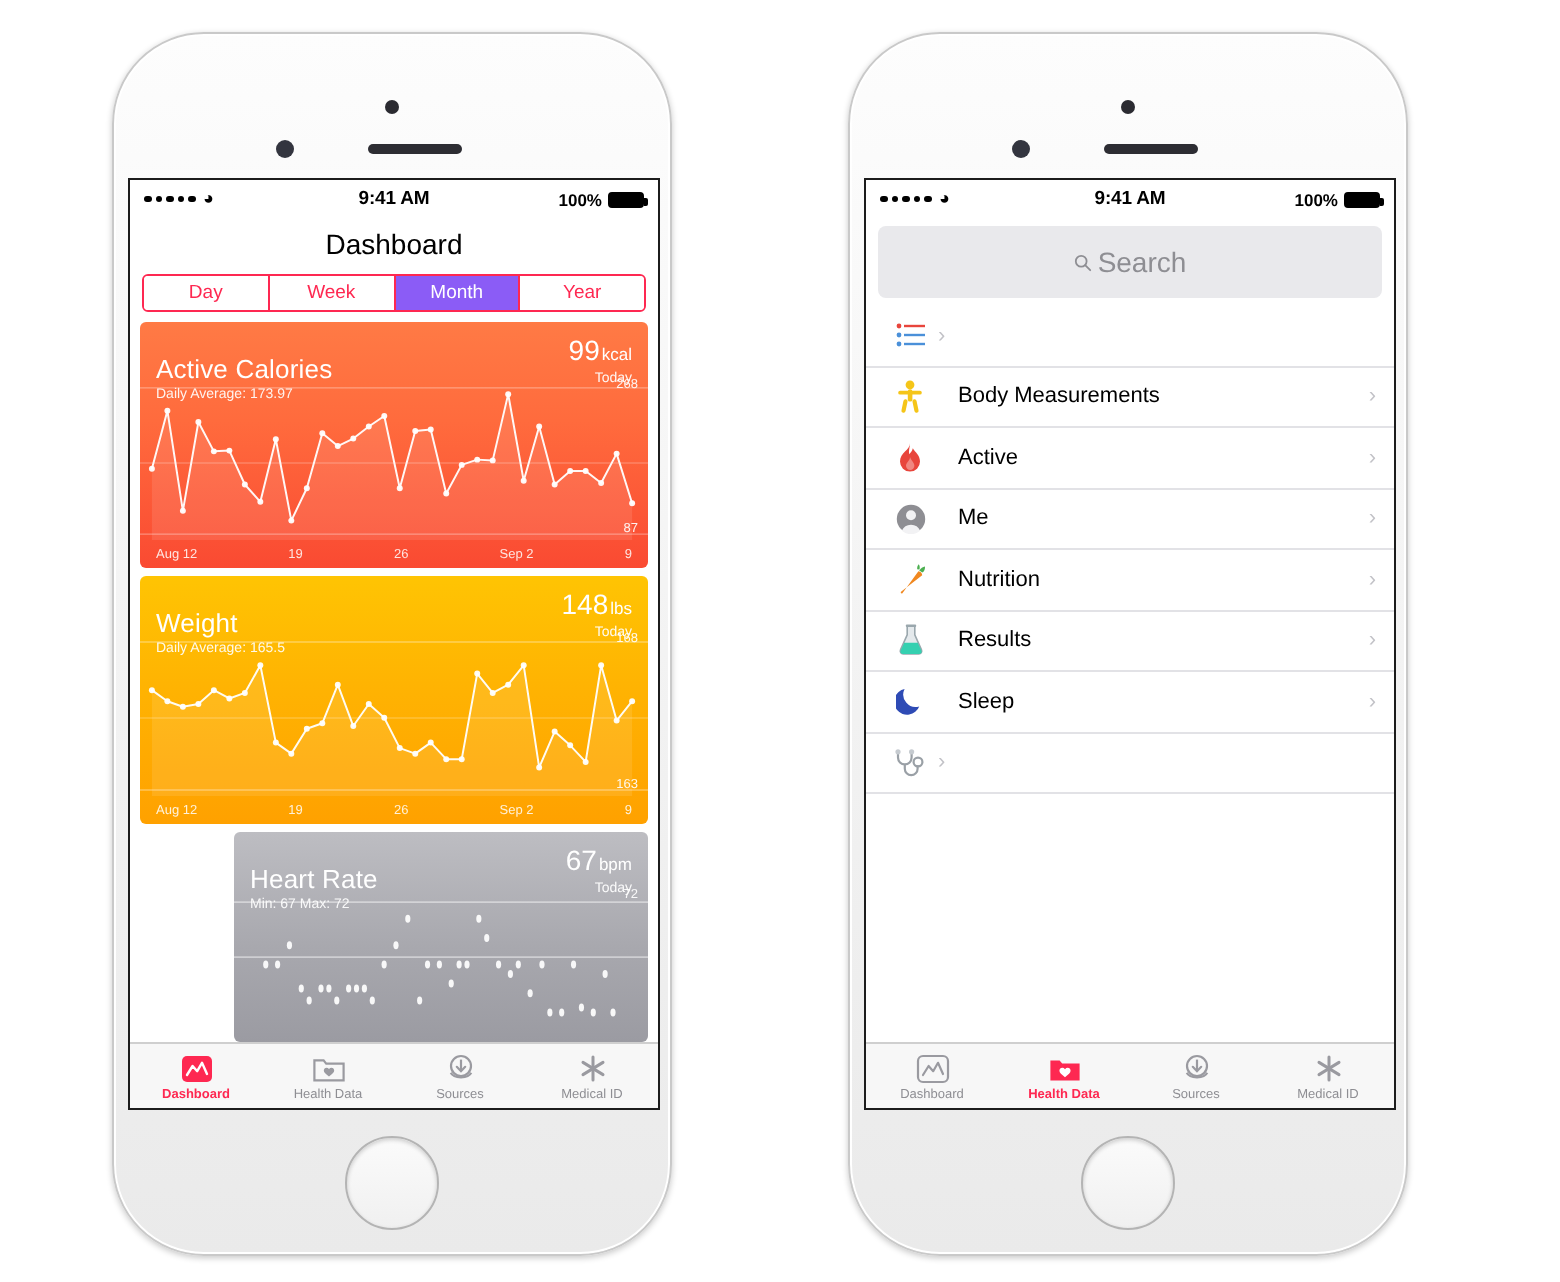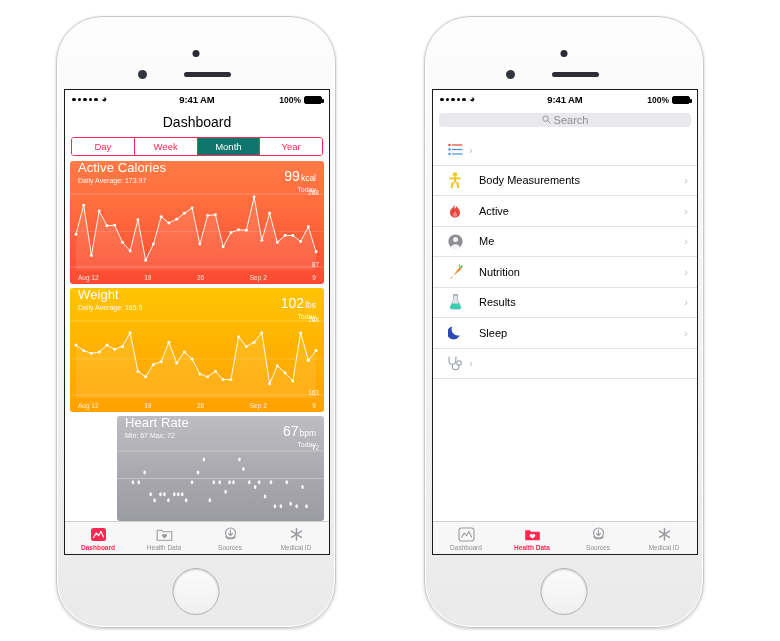--- a/index.html
+++ b/index.html
@@ -80,30 +80,30 @@
   .segwrap { flex: 0 0 26px; padding: 2px 6px 5px; background:#fff; }
   .segmented {
     display:flex; height:19px; border:1px solid #fe2851; border-radius:3px; overflow:hidden;
   }
   .seg {
     flex:1; display:flex; align-items:center; justify-content:center;
     font-size:9.5px; color:#fe2851; background:#fff;
     border-right:1px solid #fe2851; cursor:pointer;
   }
   .seg:last-child { border-right:none; }
-  .seg.active { background:#0f766e; color:#fff; }
+  .seg.active { background:#8b5cf6; color:#fff; }
 
   .cards { flex:1; display:flex; flex-direction:column; gap:4px; padding: 0 5px; background:#fff; overflow:hidden; }
 
   .card { position:relative; border-radius:3px; overflow:hidden; color:#fff; }
   .card.calories { flex: 0 0 123px; background: linear-gradient(180deg,#ff7a45 0%,#ff6b3d 40%,#fa4a32 100%); }
   .card.weight   { flex: 0 0 124px; background: linear-gradient(180deg,#ffc403 0%,#ffb302 45%,#ffa100 100%); }
   .card.heart    { flex: 1 1 auto;  background: linear-gradient(180deg,#bdbdc2 0%,#a8a8ae 55%,#9b9ba2 100%); margin-left: 47px; }
 
-  .card-head { padding: 0 8px 3px; position:relative; }
+  .card-head { padding: 17px 8px 3px; position:relative; }
   .card-title { font-size: 13px; font-weight: 400; letter-spacing:.1px; line-height:1.1; }
   .card-sub { font-size: 7px; opacity:.92; margin-top:2px; }
   .card-val { position:absolute; right:8px; top:6px; text-align:right; }
   .card-val .big { font-size: 14px; font-weight:500; }
   .card-val .unit { font-size: 8.5px; margin-left:1px; }
   .card-val .today { font-size: 7px; display:block; margin-top:1px; opacity:.95; }
 
   .chart-area { position:absolute; left:0; right:0; bottom:0; }
   .calories .chart-area { top: 30px; bottom: 14px; }
   .weight .chart-area { top: 30px; bottom: 14px; }
@@ -129,23 +129,23 @@
     border-top:1px solid #cfcfcf;
   }
   .tab { flex:1; display:flex; flex-direction:column; align-items:center; justify-content:center; gap:1px; cursor:pointer; }
   .tab .ticon { height:17px; display:flex; align-items:center; }
   .tab .tlabel { font-size:6.5px; color:#8e8e93; }
   .tab.active .tlabel { color:#fe2851; font-weight:bold; }
 
   
   .searchwrap { flex:0 0 26px; background:#fff; padding:4px 6px; }
   .searchbar {
-    height:14px; background:#e9e9ec; border-radius:4px;
+    height:36px; background:#e9e9ec; border-radius:4px;
     display:flex; align-items:center; justify-content:center; gap:3px;
-    font-size:11px; color:#8e8e93; cursor:text;
+    font-size:14px; color:#8e8e93; cursor:text;
   }
   .list { flex:1; background:#fff; overflow:hidden; }
   .row {
     height:30.5px; display:flex; align-items:center; gap:0; padding-left:8px;
     border-bottom:1px solid #e2e2e6; cursor:pointer; position:relative;
   }
   .row .ricon { width:28px; display:flex; align-items:center; justify-content:center; }
   .row .rlabel { flex:1; font-size:11px; color:#000; padding-left:10px; }
   .row .chev { margin-right:9px; color:#c2c2c7; font-size:11px; }
   .filler { flex:1; background:#fff; }
@@ -256,21 +256,21 @@
             <span>Sep 2</span>
             <span>9</span>
           </div>
         </div>
 
         <div class="card weight">
           <div class="card-head">
             <div class="card-title">Weight</div>
             <div class="card-sub">Daily Average: 165.5</div>
             <div class="card-val">
-              <span class="big">102</span><span class="unit">lbs</span>
+              <span class="big">148</span><span class="unit">lbs</span>
               <span class="today">Today</span>
             </div>
           </div>
           <div class="ymax">168</div>
           <div class="ymin">163</div>
           <div class="chart-area">
             <svg viewBox="0 0 256 80" preserveAspectRatio="none">
               <line x1="0" y1="3" x2="256" y2="3" stroke="#ffffff" stroke-opacity=".35" stroke-width="0.7"></line>
               <line x1="0" y1="41" x2="256" y2="41" stroke="#ffffff" stroke-opacity=".22" stroke-width="0.7"></line>
               <line x1="0" y1="77" x2="256" y2="77" stroke="#ffffff" stroke-opacity=".35" stroke-width="0.7"></line>

